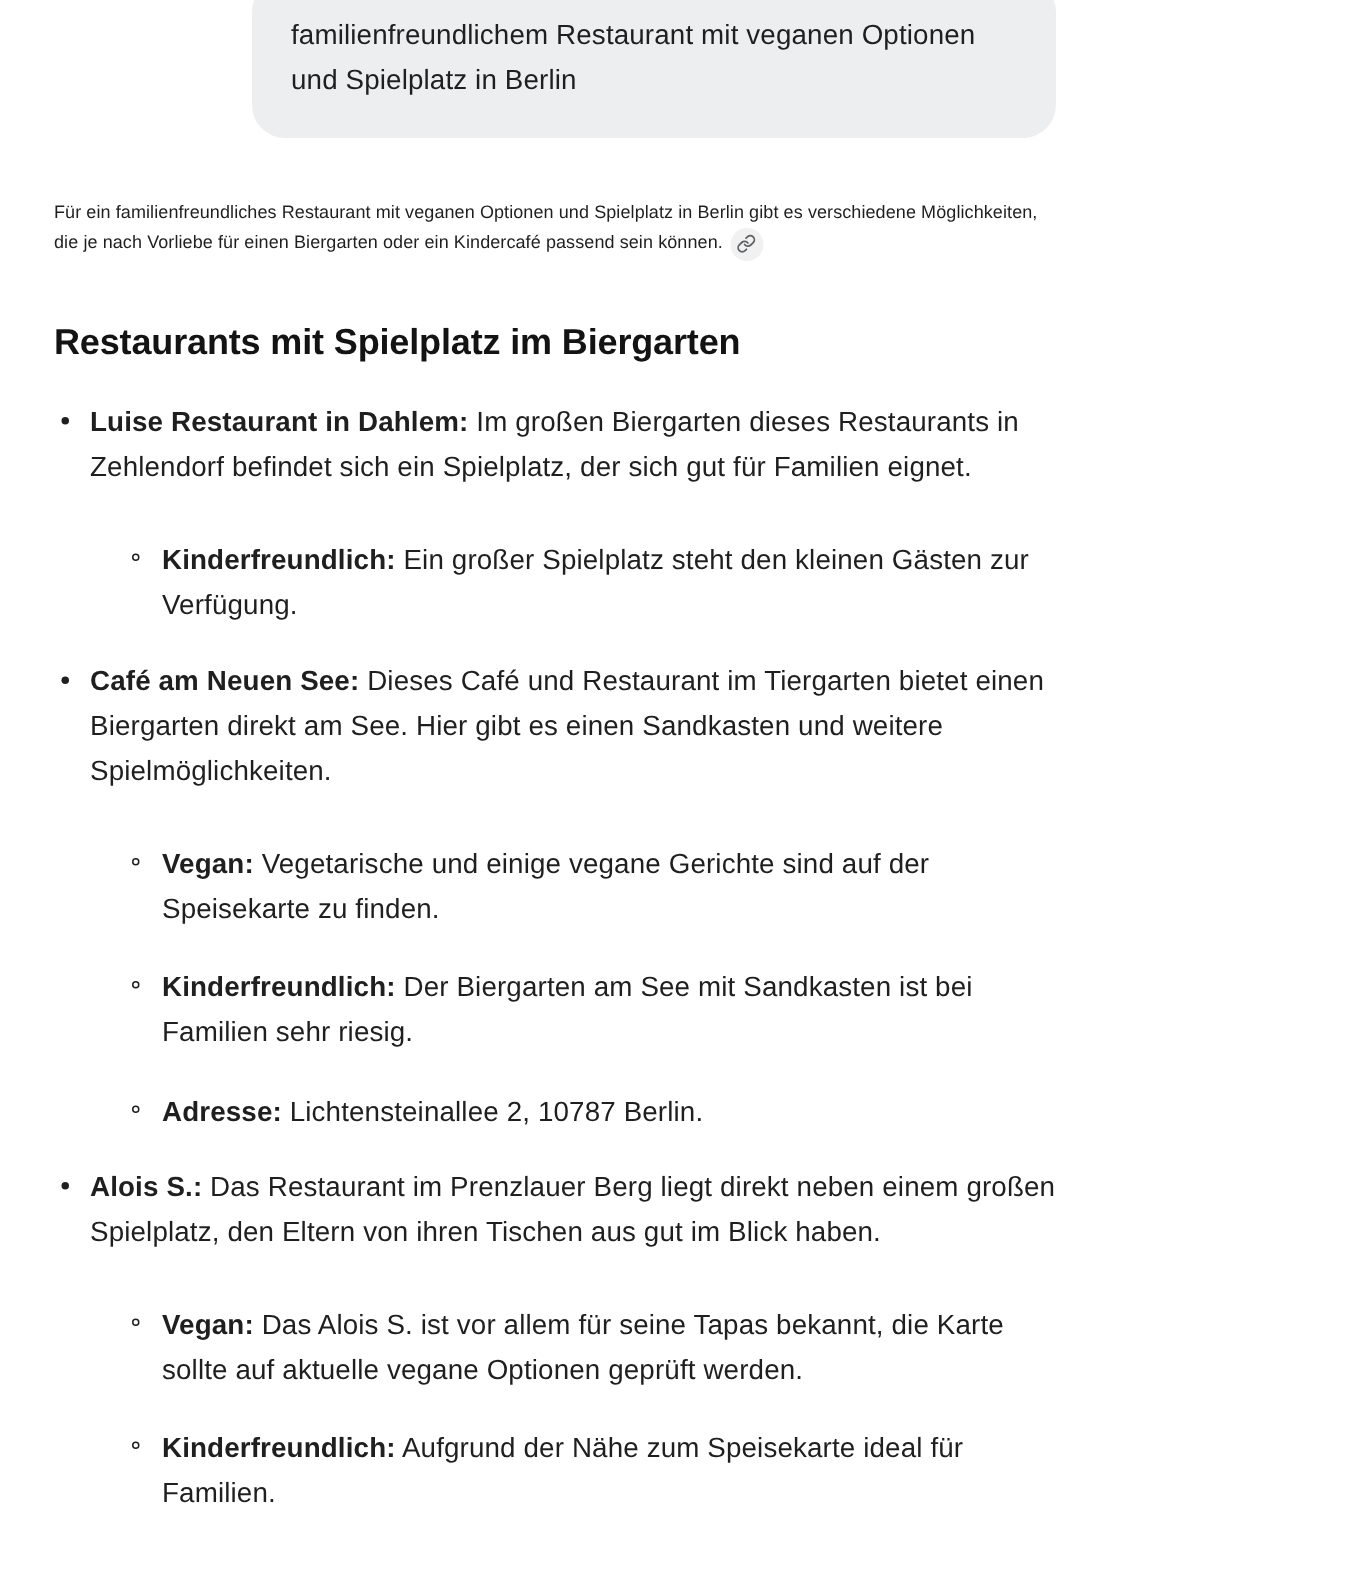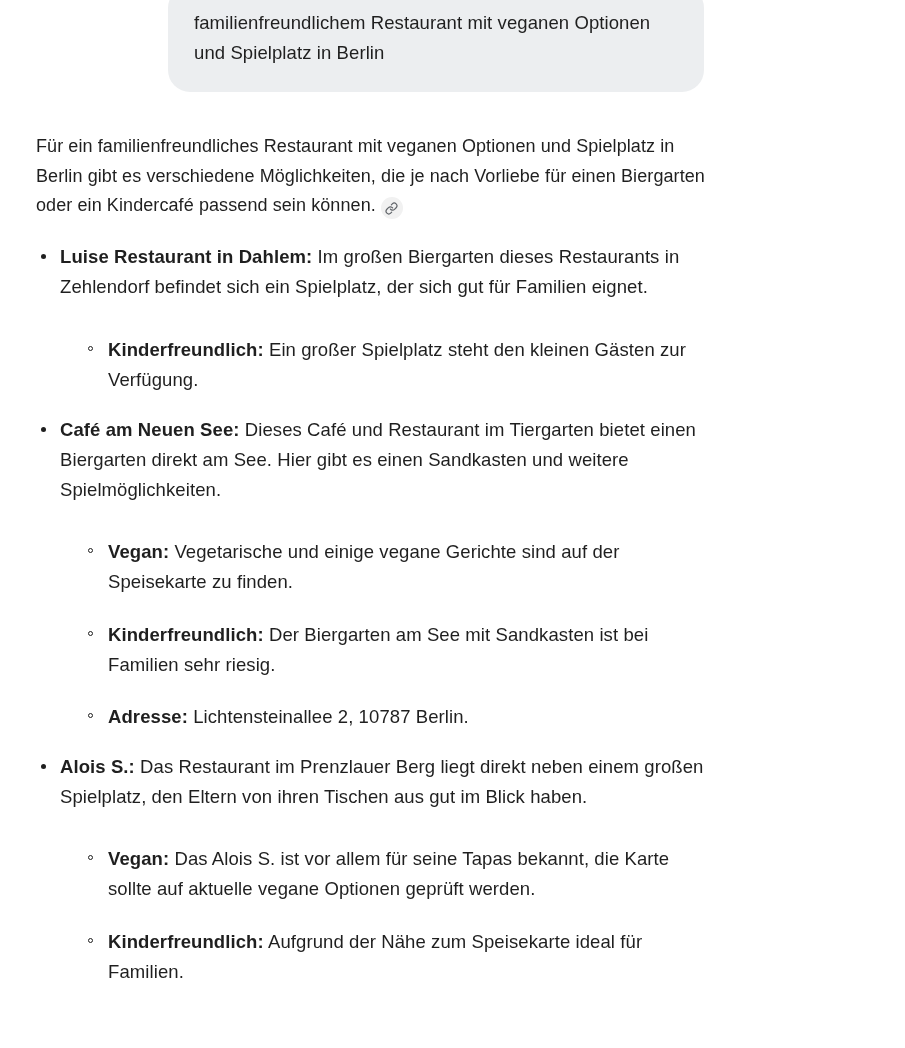--- a/index.html
+++ b/index.html
@@ -40,21 +40,21 @@
     color: #1f1f1f;
     letter-spacing: 0.005em;
   }
 
   
   .answer {
     padding: 0 52px 0 36px;
   }
   .intro {
     margin: 40px 0 0 0;
-    font-size: 18px;
+    font-size: 12px;
     line-height: 1.63;
     color: #1f1f1f;
     letter-spacing: 0.005em;
   }
   .cite-icon {
     display: inline-flex;
     align-items: center;
     justify-content: center;
     width: 22px;
     height: 22px;
@@ -137,20 +137,21 @@
 
   <div class="answer">
 
     <p class="intro"><span>Für ein familienfreundliches Restaurant mit veganen Optionen und Spielplatz in Berlin gibt es verschiedene Möglichkeiten, die je nach Vorliebe für einen Biergarten oder ein Kindercafé passend sein können.</span><span class="cite-icon">
           <svg width="13" height="13" viewBox="0 0 24 24" fill="none" stroke="#5f6368" stroke-width="2.2" stroke-linecap="round" stroke-linejoin="round">
             <path d="M10 13a5 5 0 0 0 7.54.54l3-3a5 5 0 0 0-7.07-7.07l-1.72 1.71"></path>
             <path d="M14 11a5 5 0 0 0-7.54-.54l-3 3a5 5 0 0 0 7.07 7.07l1.71-1.71"></path>
           </svg>
         </span></p>
 
+    <h2 class="section-title">Restaurants mit Spielplatz im Biergarten</h2>
 
     <ul class="lvl1">
 
       <li class="item">
         <p class="item-text"><span class="lead">Luise Restaurant in Dahlem:</span><span> Im großen Biergarten dieses Restaurants in Zehlendorf befindet sich ein Spielplatz, der sich gut für Familien eignet.</span></p>
         <div class="sub-spacer"></div>
         <ul class="lvl2">
           <li class="subitem">
             <p class="item-text"><span class="lead">Kinderfreundlich:</span><span> Ein großer Spielplatz steht den kleinen Gästen zur Verfügung.</span></p>
           </li>

